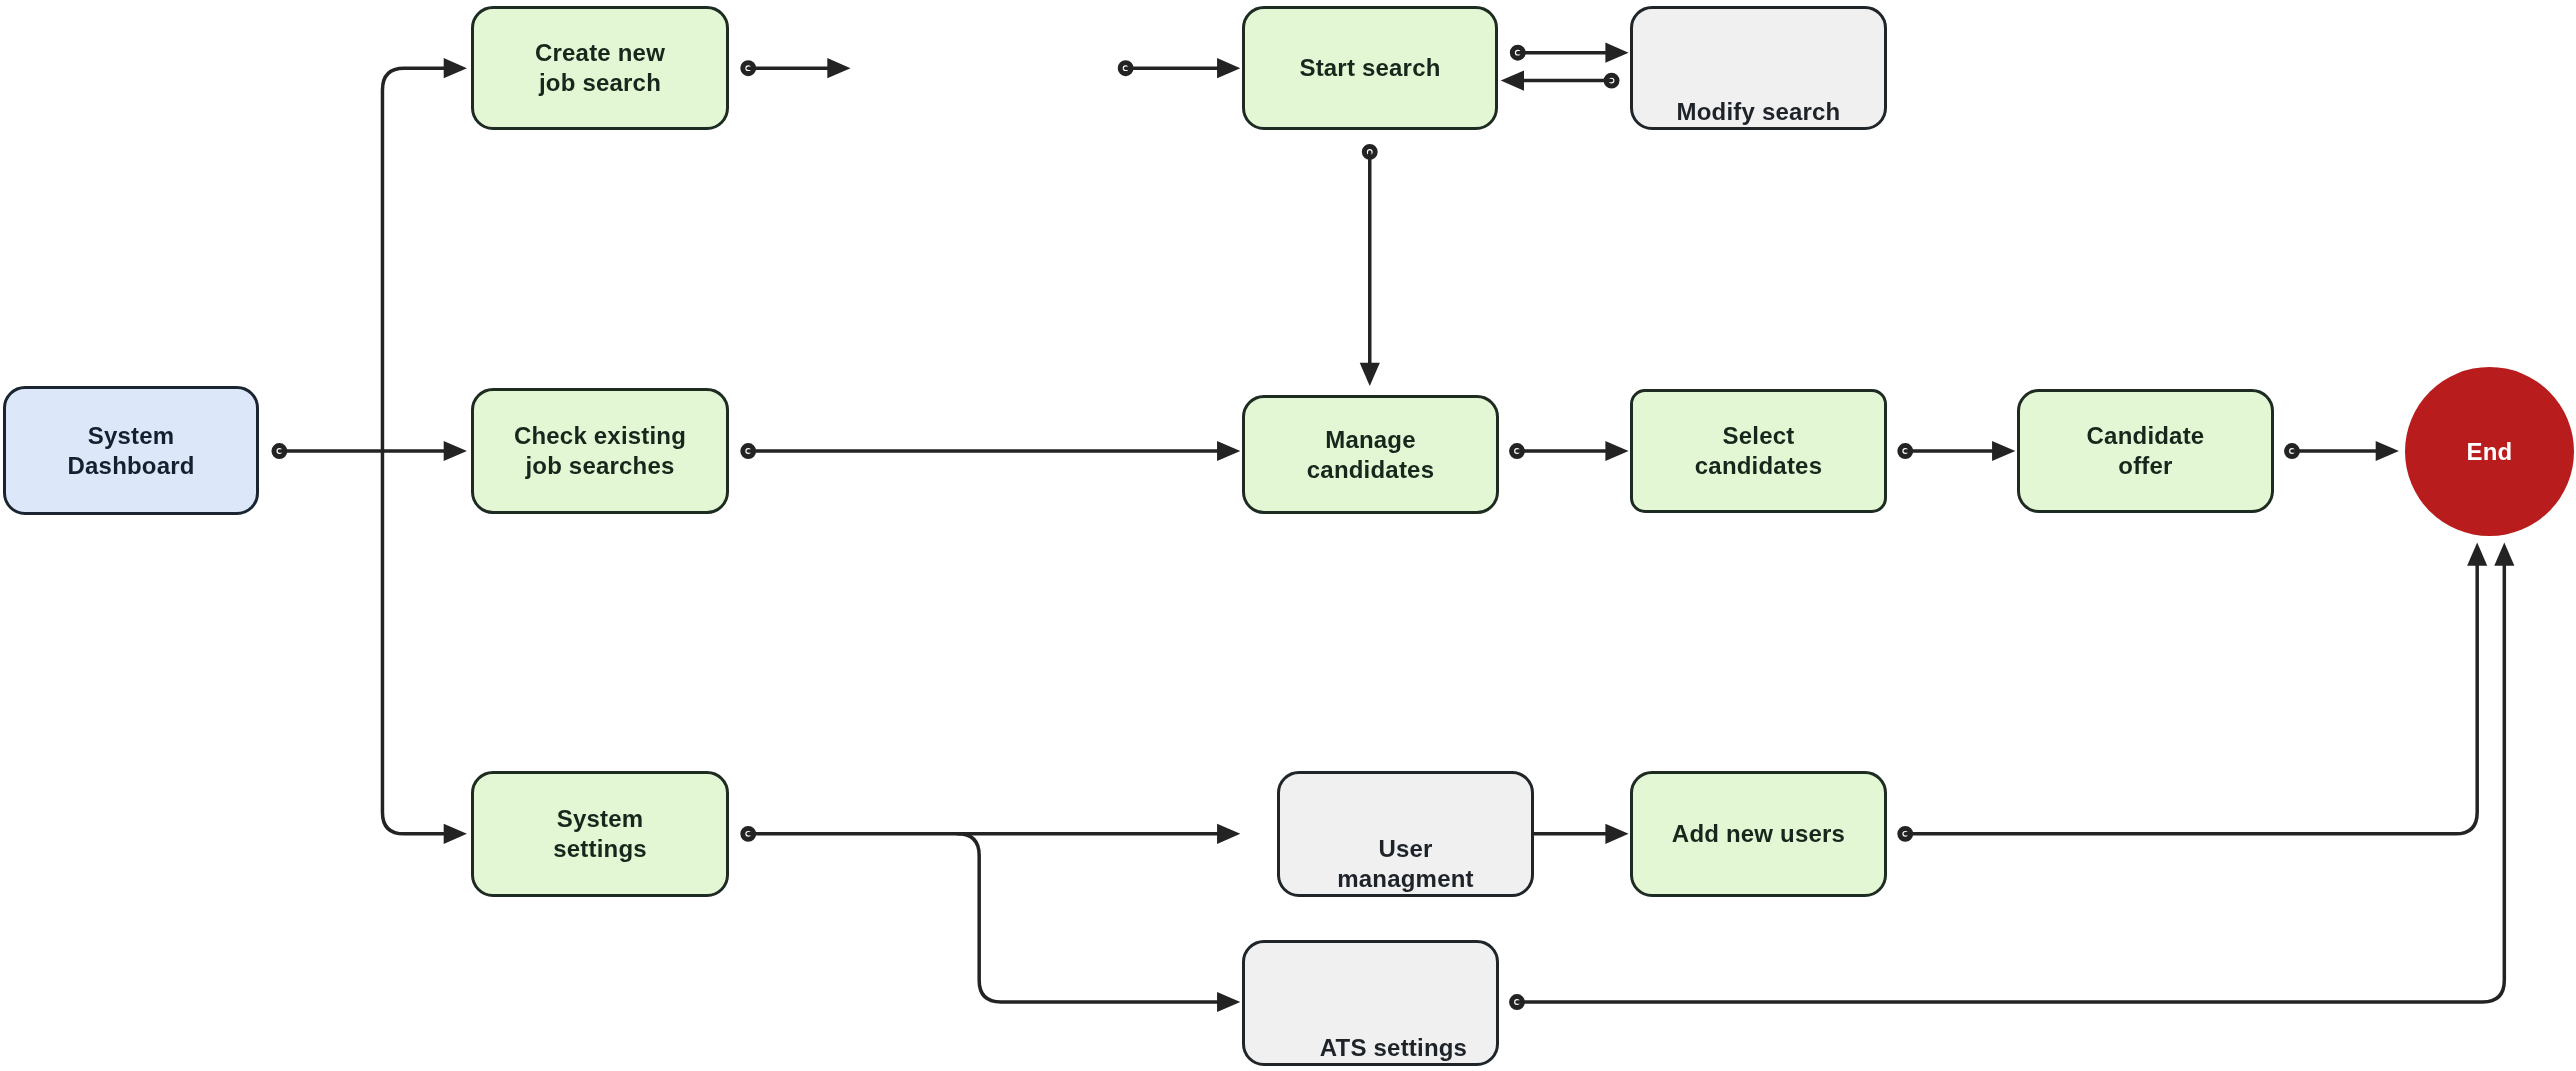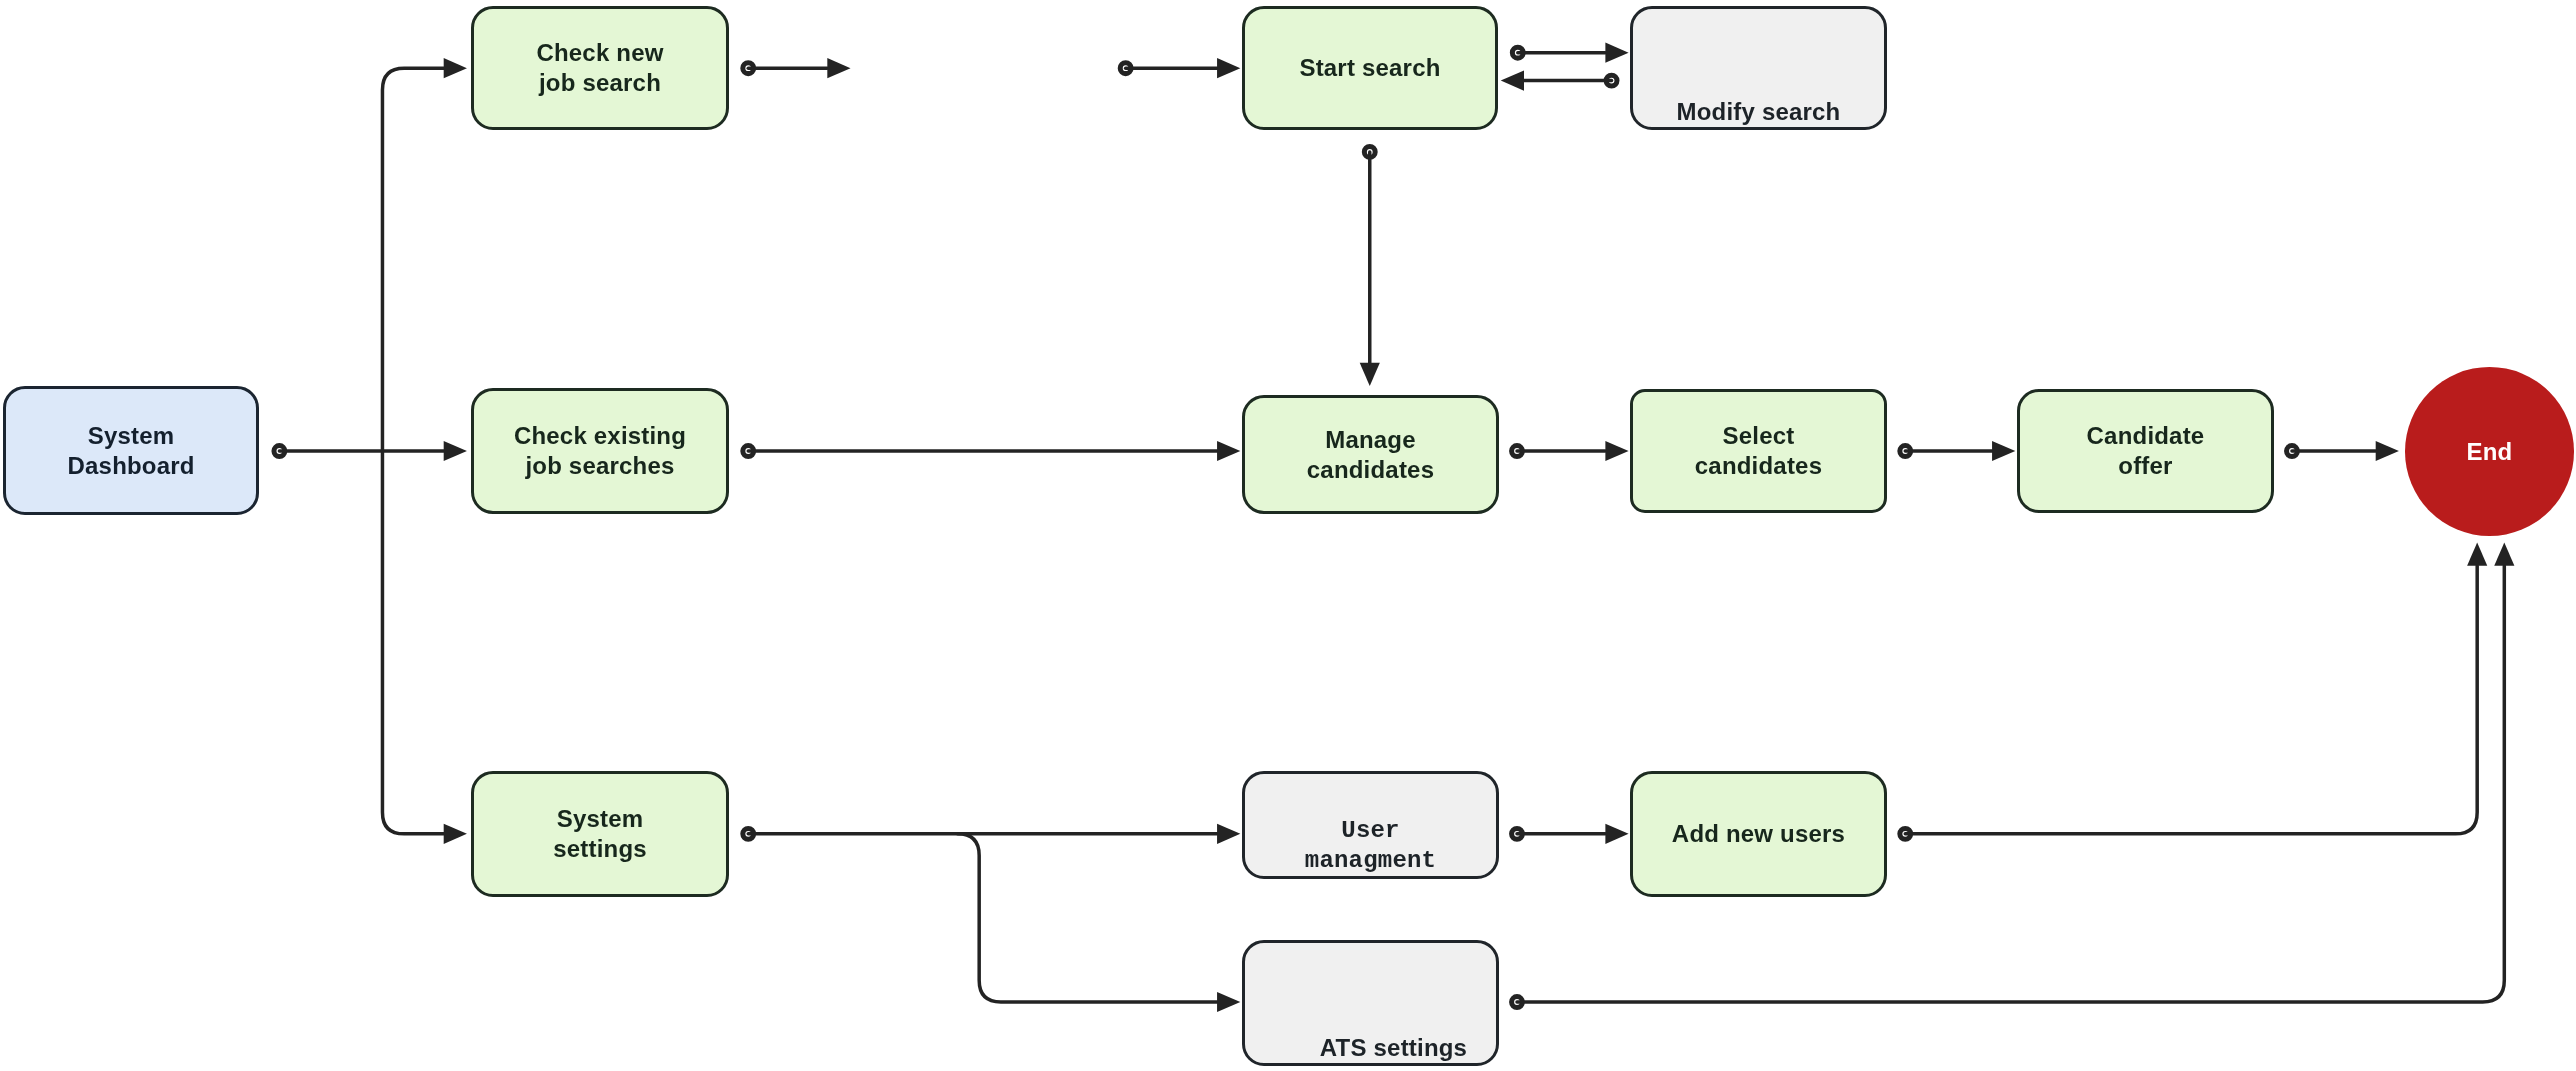--- a/index.html
+++ b/index.html
@@ -160,21 +160,21 @@
       <polygon points="3231,700 3218,730 3244,730"></polygon>
     </g>
   </svg>
 
   <div class="node blue" style="left:3.1px;    top:386px;  width:256px; height:129px;">
     <span>System
 Dashboard</span>
   </div>
 
   <div class="node green" style="left:471px;  top:6.2px;    width:258px; height:124px;">
-    <span>Check new
+    <span>Create new
 job search</span>
   </div>
 
 
   <div class="node green" style="left:1242px; top:6.2px;    width:256px; height:124px;">
     <span>Start search</span>
   </div>
 
   <div class="node gray" style="left:1630px; top:6.2px;    width:257px; height:124px;">
     <span>Modify search</span>
@@ -198,21 +198,21 @@
   <div class="node green" style="left:2017px; top:389px;  width:257px; height:124px;">
     <span>Candidate
 offer</span>
   </div>
 
   <div class="node green" style="left:471px;  top:771px;  width:258px; height:126px;">
     <span>System
 settings</span>
   </div>
 
-  <div class="node gray" style="left:1242px; top:771px;  width:257px; height:108px;font-family:Liberation Mono, monospace;">
+  <div class="node gray" style="left:1277px; top:771px;  width:257px; height:126px;">
     <span>User
 managment</span>
   </div>
 
   <div class="node green" style="left:1630px; top:771px;  width:257px; height:126px;">
     <span>Add new users</span>
   </div>
 
   <div class="node gray" style="left:1242px; top:940px; width:257px; height:126px;padding-left:46px;">
     <span>ATS settings</span>

